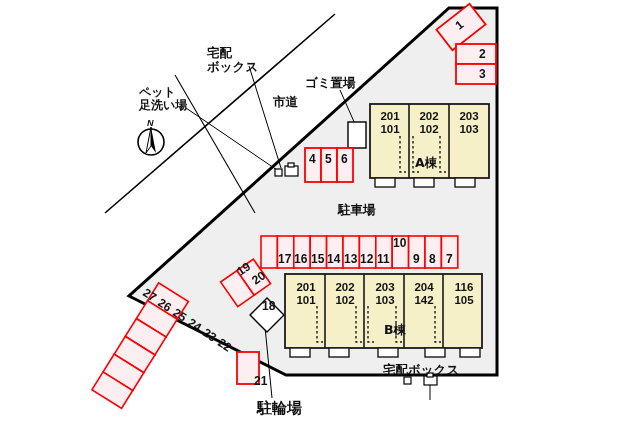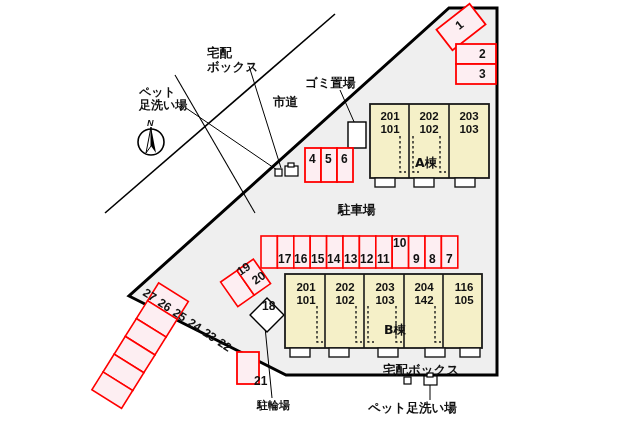--- a/index.html
+++ b/index.html
@@ -141,31 +141,28 @@
   </div>
 
   <div class="lbl jp" style="left:273px;top:95px;font-size:12.5px;">
     <div>市道</div>
   </div>
 
   <div class="lbl jp" style="left:338px;top:203px;font-size:12.5px;">
     <div>駐車場</div>
   </div>
 
-  <div class="lbl jp" style="left:257px;top:400px;font-size:11px;">
+  <div class="lbl jp" style="left:257px;top:400px;font-size:15px;">
     <div>駐輪場</div>
   </div>
 
   <div class="lbl jp" style="left:383px;top:363px;font-size:12.5px;text-align:center;">
     <div>宅配ボックス</div>
   </div>
 
-  <div class="lbl jp" style="left:368px;top:401px;font-size:12.5px;">
-    <div>ペット足洗い場</div>
-  </div>
 
   <div class="lbl" style="left:147px;top:118px;font-size:9px;font-style:italic;">
     <span>N</span>
   </div>
 
   <div class="stallnum rot" style="left:456px;top:18px;transform:rotate(-38deg);"><span>1</span></div>
   <div class="stallnum" style="left:479px;top:47px;"><span>2</span></div>
   <div class="stallnum" style="left:479px;top:67px;"><span>3</span></div>
 
   <div class="stallnum" style="left:309px;top:152px;"><span>4</span></div>

